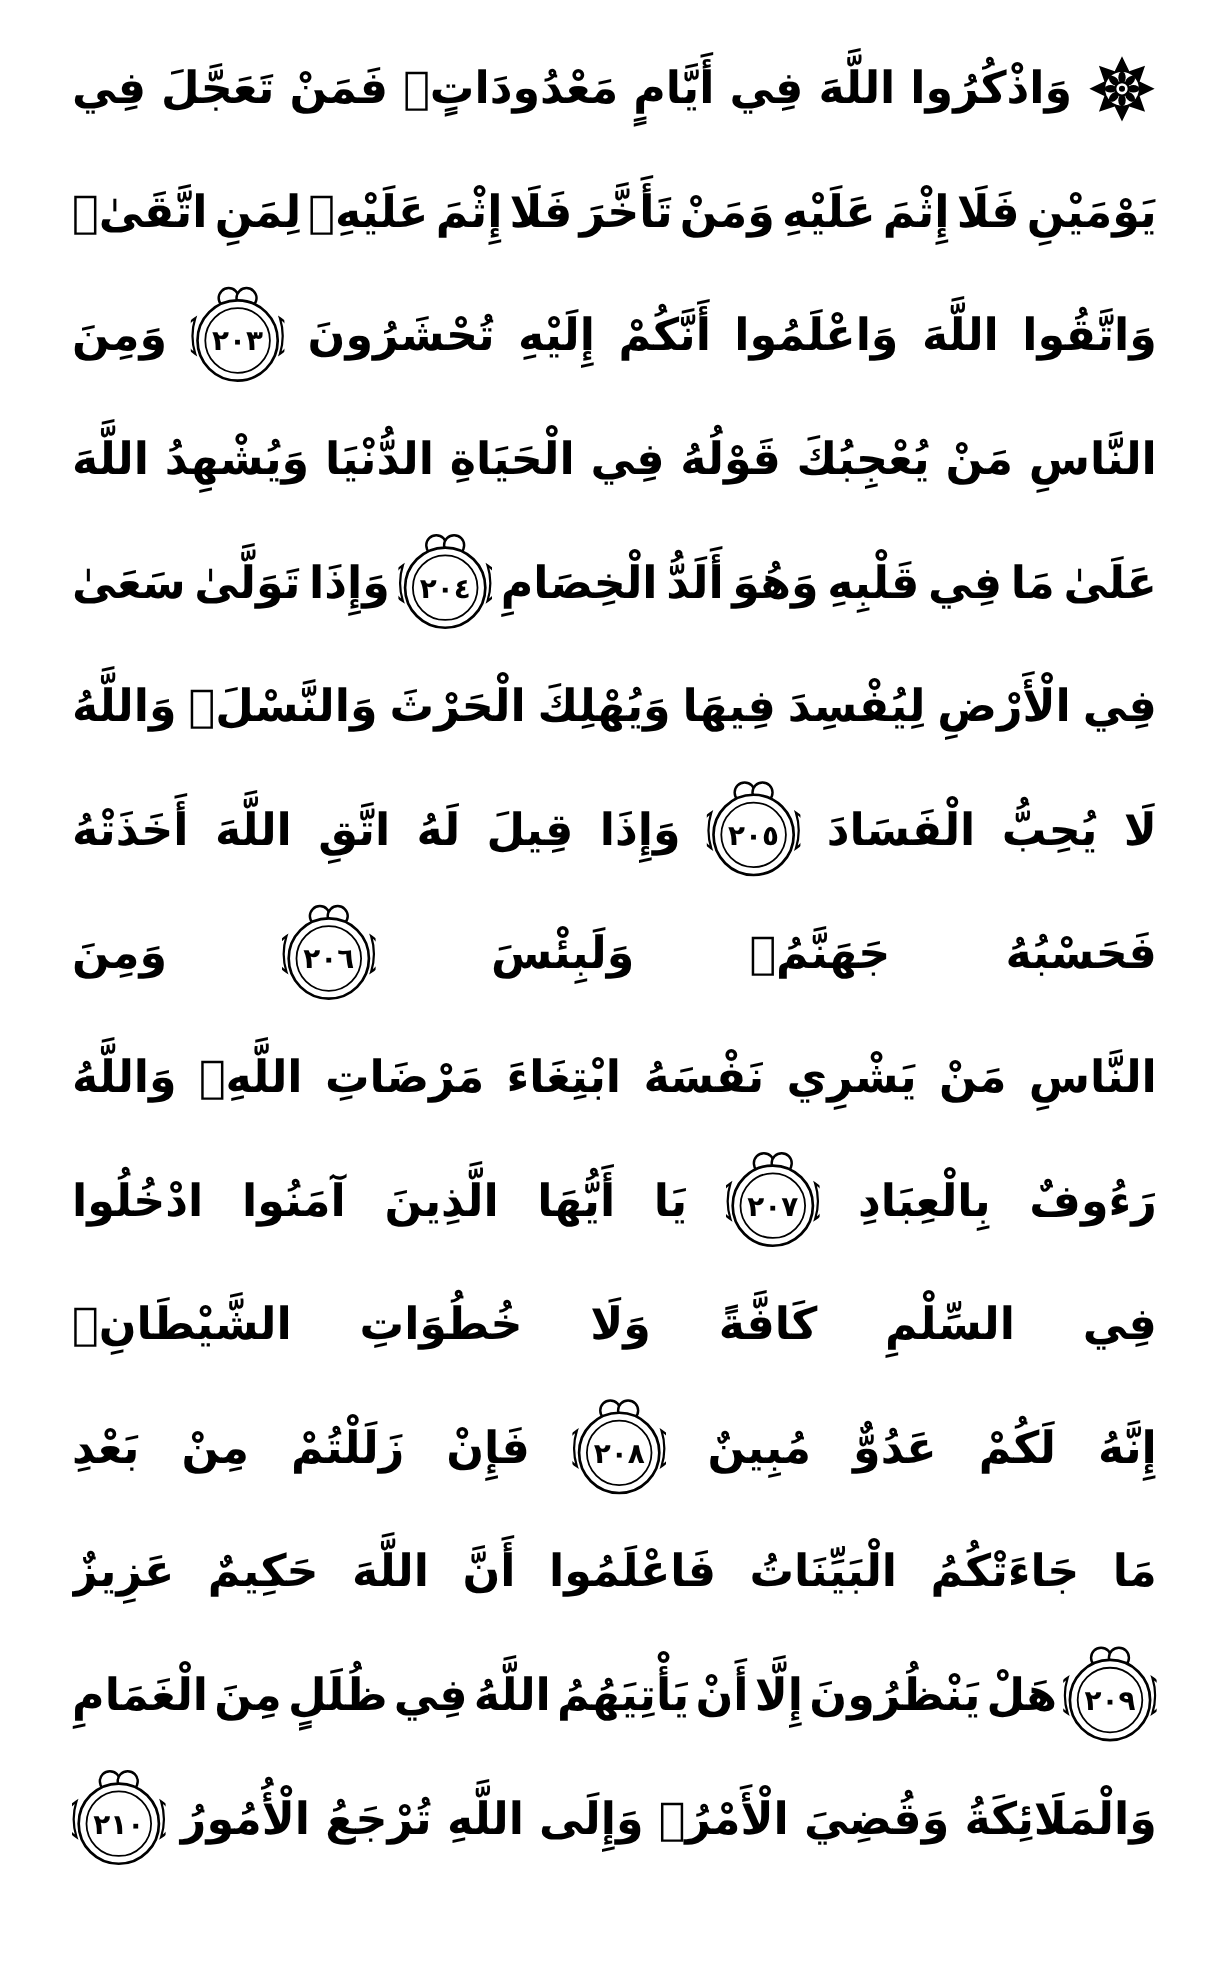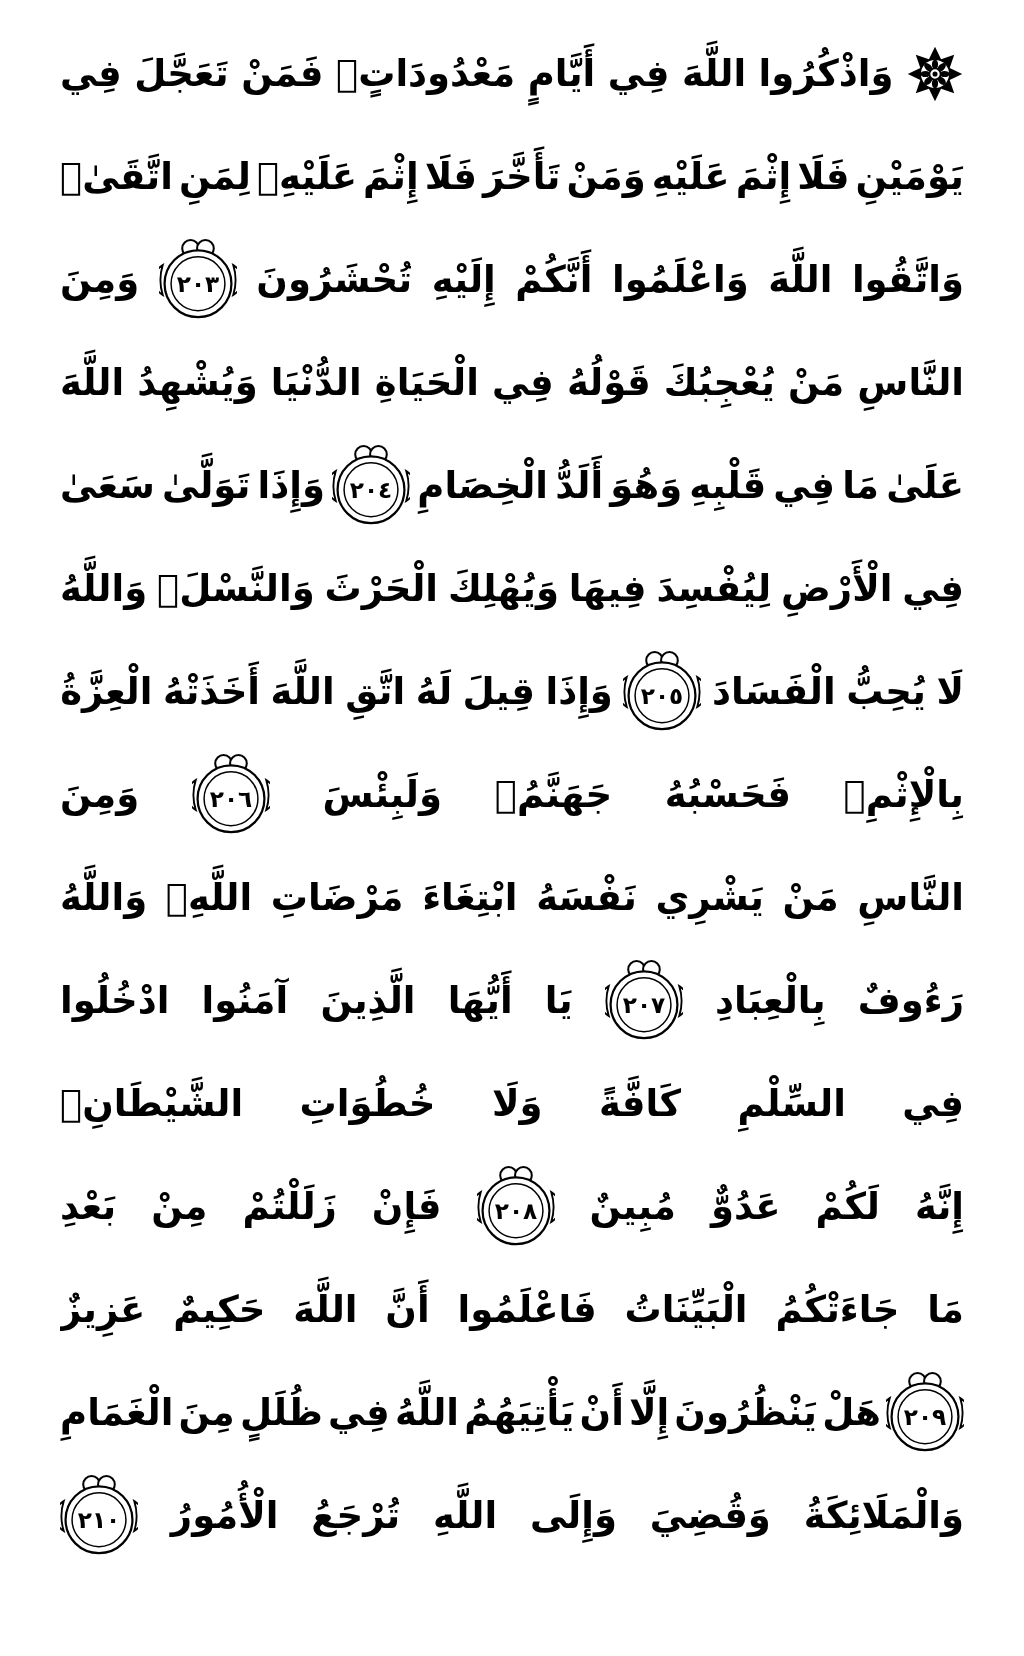--- a/index.html
+++ b/index.html
@@ -163,24 +163,22 @@
     <circle cx="42" cy="50" r="36" fill="#ffffff" stroke="#000000" stroke-width="2.4"></circle>
     <circle cx="42" cy="50" r="29" fill="#ffffff" stroke="#000000" stroke-width="1.6"></circle>
     <text x="42" y="59" text-anchor="middle" font-size="25" fill="#000000">٢٠٥</text>
   </svg>
       <span class="word">وَإِذَا</span>
       <span class="word">قِيلَ</span>
       <span class="word">لَهُ</span>
       <span class="word">اتَّقِ</span>
       <span class="word">اللَّهَ</span>
       <span class="word">أَخَذَتْهُ</span>
-      <span class="word">الْعِزَّةُ</span>
-    </div>
-    <div class="quran-line">
-      <span class="word">بِالْإِثْمِۚ</span>
+    </div>
+    <div class="quran-line">
       <span class="word">فَحَسْبُهُ</span>
       <span class="word">جَهَنَّمُۚ</span>
       <span class="word">وَلَبِئْسَ</span>
       <svg class="ayah-marker" width="78" height="86" viewBox="0 0 84 92" aria-hidden="true">
     <path d="M80,30 Q92,38 86,46 Q92,54 80,62 Q85,46 80,30 Z" fill="#ffffff" stroke="#000000" stroke-width="2"></path>
     <path d="M4,30 Q-8,38 -2,46 Q-8,54 4,62 Q-1,46 4,30 Z" fill="#ffffff" stroke="#000000" stroke-width="2"></path>
     <circle cx="34" cy="12" r="9" fill="#ffffff" stroke="#000000" stroke-width="2.2"></circle>
     <circle cx="50" cy="12" r="9" fill="#ffffff" stroke="#000000" stroke-width="2.2"></circle>
     <circle cx="42" cy="50" r="36" fill="#ffffff" stroke="#000000" stroke-width="2.4"></circle>
     <circle cx="42" cy="50" r="29" fill="#ffffff" stroke="#000000" stroke-width="1.6"></circle>
@@ -270,20 +268,21 @@
       <span class="word">يَأْتِيَهُمُ</span>
       <span class="word">اللَّهُ</span>
       <span class="word">فِي</span>
       <span class="word">ظُلَلٍ</span>
       <span class="word">مِنَ</span>
       <span class="word">الْغَمَامِ</span>
     </div>
     <div class="quran-line">
       <span class="word">وَالْمَلَائِكَةُ</span>
       <span class="word">وَقُضِيَ</span>
+      <span class="word">الْأَمْرُۚ</span>
       <span class="word">وَإِلَى</span>
       <span class="word">اللَّهِ</span>
       <span class="word">تُرْجَعُ</span>
       <span class="word">الْأُمُورُ</span>
       <svg class="ayah-marker" width="78" height="86" viewBox="0 0 84 92" aria-hidden="true">
     <path d="M80,30 Q92,38 86,46 Q92,54 80,62 Q85,46 80,30 Z" fill="#ffffff" stroke="#000000" stroke-width="2"></path>
     <path d="M4,30 Q-8,38 -2,46 Q-8,54 4,62 Q-1,46 4,30 Z" fill="#ffffff" stroke="#000000" stroke-width="2"></path>
     <circle cx="34" cy="12" r="9" fill="#ffffff" stroke="#000000" stroke-width="2.2"></circle>
     <circle cx="50" cy="12" r="9" fill="#ffffff" stroke="#000000" stroke-width="2.2"></circle>
     <circle cx="42" cy="50" r="36" fill="#ffffff" stroke="#000000" stroke-width="2.4"></circle>

